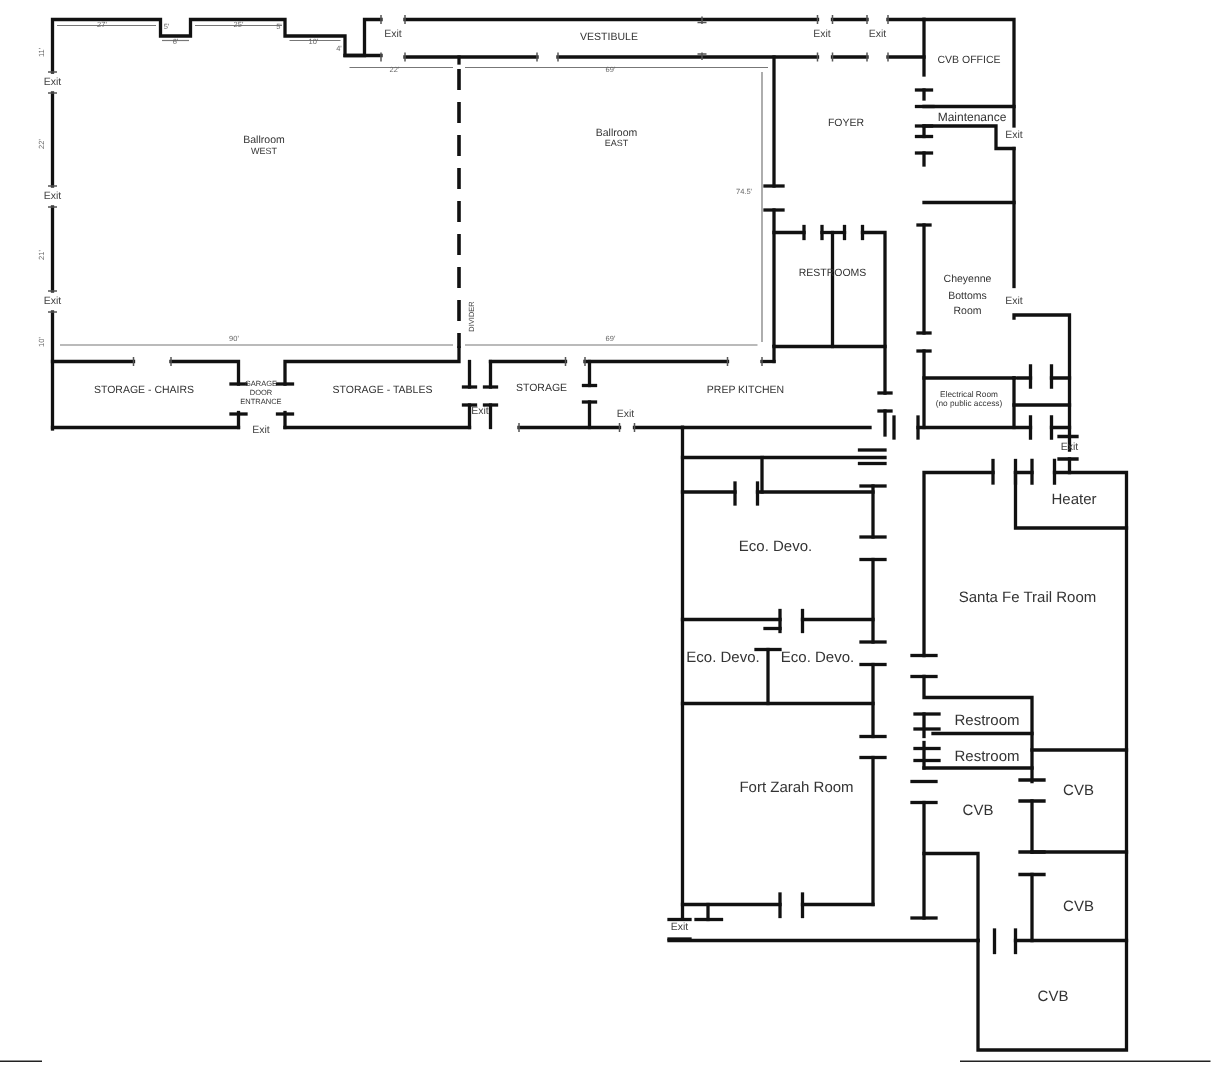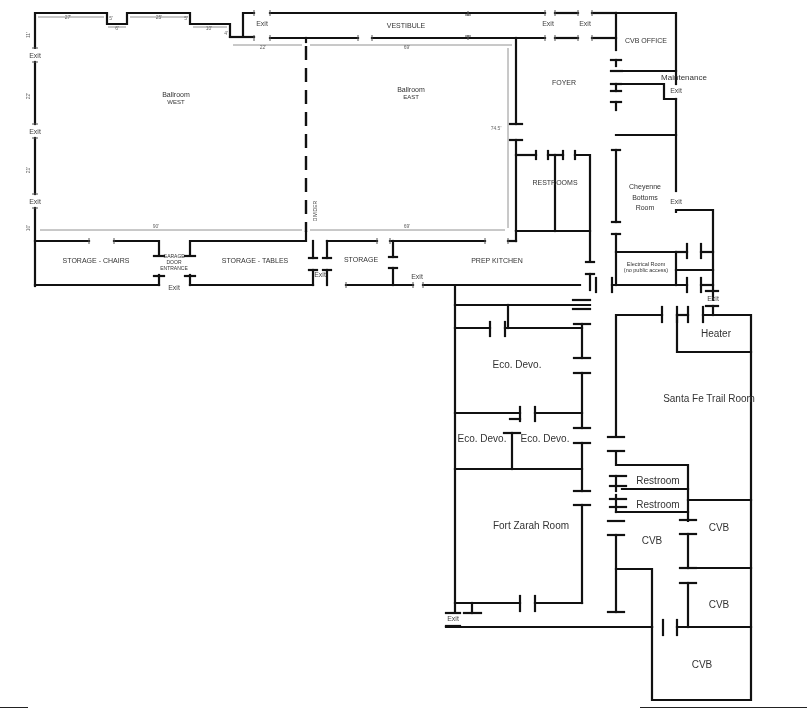--- a/index.html
+++ b/index.html
@@ -271,21 +271,21 @@
   <div>Ballroom</div>
   <div class="room-xs" style="font-size:6px">WEST</div>
 </div>
 <div class="lbl room-sm" style="left:411px;top:93px;">
   <div>Ballroom</div>
   <div style="font-size:6px">EAST</div>
 </div>
 <div class="lbl room-sm" style="left:406px;top:26px;">VESTIBULE</div>
 <div class="lbl room-sm" style="left:564px;top:83px;">FOYER</div>
 <div class="lbl room-sm" style="left:646px;top:41px;">CVB OFFICE</div>
-<div class="lbl room-sm" style="left:648px;top:78px;font-size:8px;margin-left:36px;">Maintenance</div>
+<div class="lbl room-sm" style="left:648px;top:78px;font-size:8px;">Maintenance</div>
 <div class="lbl room-sm" style="left:555px;top:183px;">RESTROOMS</div>
 <div class="lbl room-sm" style="left:645px;top:198px;line-height:1.5;">
   <div>Cheyenne</div>
   <div>Bottoms</div>
   <div>Room</div>
 </div>
 <div class="lbl" style="left:646px;top:267px;font-size:5.5px;">
   <div>Electrical Room</div>
   <div>(no public access)</div>
 </div>
@@ -295,21 +295,21 @@
   <div>DOOR</div>
   <div>ENTRANCE</div>
 </div>
 <div class="lbl room-sm" style="left:255px;top:261px;">STORAGE - TABLES</div>
 <div class="lbl room-sm" style="left:361px;top:260px;">STORAGE</div>
 <div class="lbl room-sm" style="left:497px;top:261px;">PREP KITCHEN</div>
 <div class="lbl room-lg" style="left:716px;top:334px;">Heater</div>
 <div class="lbl room-lg" style="left:517px;top:365px;">Eco. Devo.</div>
 <div class="lbl room-lg" style="left:482px;top:439px;">Eco. Devo.</div>
 <div class="lbl room-lg" style="left:545px;top:439px;">Eco. Devo.</div>
-<div class="lbl room-lg" style="left:685px;top:399px;margin-left:24px;">Santa Fe Trail Room</div>
+<div class="lbl room-lg" style="left:685px;top:399px;">Santa Fe Trail Room</div>
 <div class="lbl room-lg" style="left:658px;top:481px;">Restroom</div>
 <div class="lbl room-lg" style="left:658px;top:505px;">Restroom</div>
 <div class="lbl room-lg" style="left:518px;top:526px;margin-left:13px;">Fort Zarah Room</div>
 <div class="lbl room-lg" style="left:652px;top:541px;">CVB</div>
 <div class="lbl room-lg" style="left:719px;top:528px;">CVB</div>
 <div class="lbl room-lg" style="left:719px;top:605px;">CVB</div>
 <div class="lbl room-lg" style="left:702px;top:665px;">CVB</div>
 
 <div class="lbl vert" style="left:316px;top:211px;font-size:5px;color:#444;">DIVIDER</div>
 

